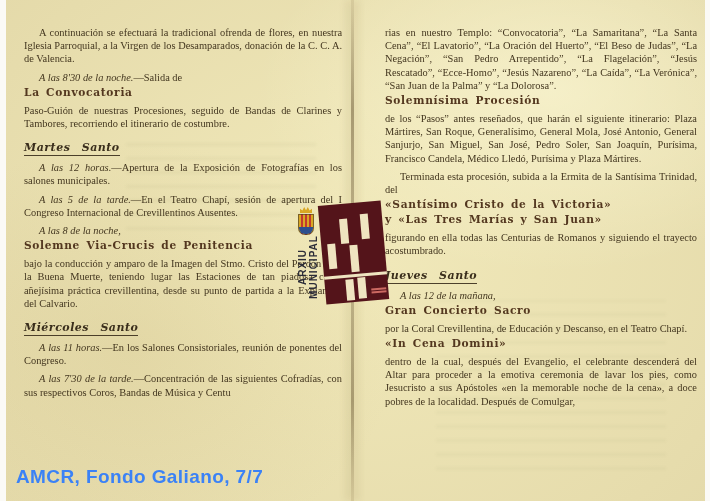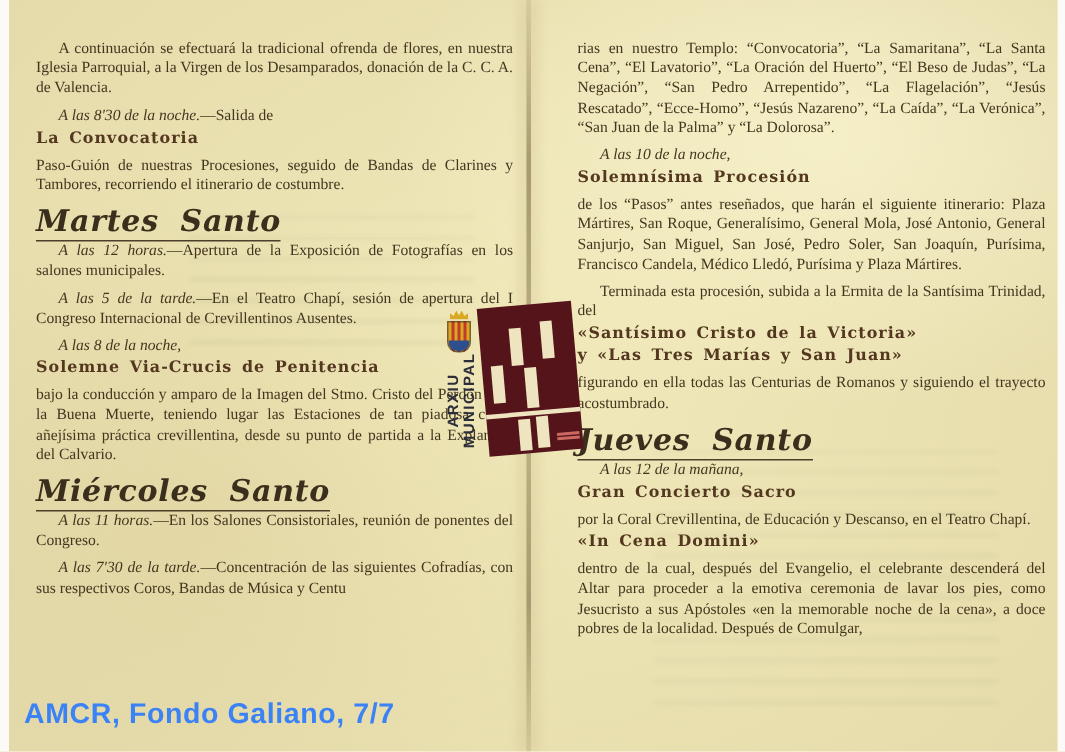--- a/index.html
+++ b/index.html
@@ -36,21 +36,21 @@
   .indent{text-indent:15px;}
   .time{font-style:italic;}
   .event{text-indent:15px;margin-top:5px;}
   .chead{
     font-weight:bold;color:#53371f;
     font-family:"DejaVu Serif", serif;font-size:10.6px;
     letter-spacing:.7px;word-spacing:2px;margin:2px 0 0 0;line-height:13px;
   }
   .shead{
     font-family:"DejaVu Serif", serif;font-style:italic;font-weight:600;
-    font-size:20px;color:#3a2e1c;letter-spacing:.5px;word-spacing:7px;
+    font-size:11px;color:#3a2e1c;letter-spacing:.5px;word-spacing:7px;
     margin:9px 0 5px 0;line-height:17px;text-align:left;
   }
   .shead span{border-bottom:1.2px solid rgba(58,46,28,.9);padding-bottom:1px;}
   
   .stamp-square{
     position:absolute;left:322px;top:203px;width:63px;height:99px;
     background:#54141a;transform:rotate(-5deg);z-index:5;
   }
   .win{position:absolute;background:#efe4c0;}
   .w1{left:20px;top:15px;width:8px;height:25px;}
@@ -118,21 +118,20 @@
   <p>bajo la conducción y amparo de la Imagen del Stmo. Cristo del Perdón y de la Buena Muerte, teniendo lugar las Estaciones de tan piadosa como añejísima práctica crevillentina, desde su punto de partida a la Explanada del Calvario.</p>
 
   <p class="shead"><span>Miércoles Santo</span></p>
 
   <p class="event"><span class="time">A las 11 horas.</span><span>—En los Salones Consistoriales, reunión de ponentes del Congreso.</span></p>
   <p class="event"><span class="time">A las 7'30 de la tarde.</span><span>—Concentración de las siguientes Cofradías, con sus respectivos Coros, Bandas de Música y Centu</span></p>
 </div>
 
 <div class="page page-right">
   <p class="first">rias en nuestro Templo: “Convocatoria”, “La Samaritana”, “La Santa Cena”, “El Lavatorio”, “La Oración del Huerto”, “El Beso de Judas”, “La Negación”, “San Pedro Arrepentido”, “La Flagelación”, “Jesús Rescatado”, “Ecce-Homo”, “Jesús Nazareno”, “La Caída”, “La Verónica”, “San Juan de la Palma” y “La Dolorosa”.</p>
-  <p class="event"><span class="time">A las 10 de la noche,</span></p>
   <p class="chead">Solemnísima Procesión</p>
   <p>de los “Pasos” antes reseñados, que harán el siguiente itinerario: Plaza Mártires, San Roque, Generalísimo, General Mola, José Antonio, General Sanjurjo, San Miguel, San José, Pedro Soler, San Joaquín, Purísima, Francisco Candela, Médico Lledó, Purísima y Plaza Mártires.</p>
   <p class="indent">Terminada esta procesión, subida a la Ermita de la Santísima Trinidad, del</p>
   <p class="chead">«Santísimo Cristo de la Victoria»</p>
   <p class="chead">y «Las Tres Marías y San Juan»</p>
   <p>figurando en ella todas las Centurias de Romanos y siguiendo el trayecto acostumbrado.</p>
 
   <p class="shead"><span>Jueves Santo</span></p>
 
   <p class="event"><span class="time">A las 12 de la mañana,</span></p>

